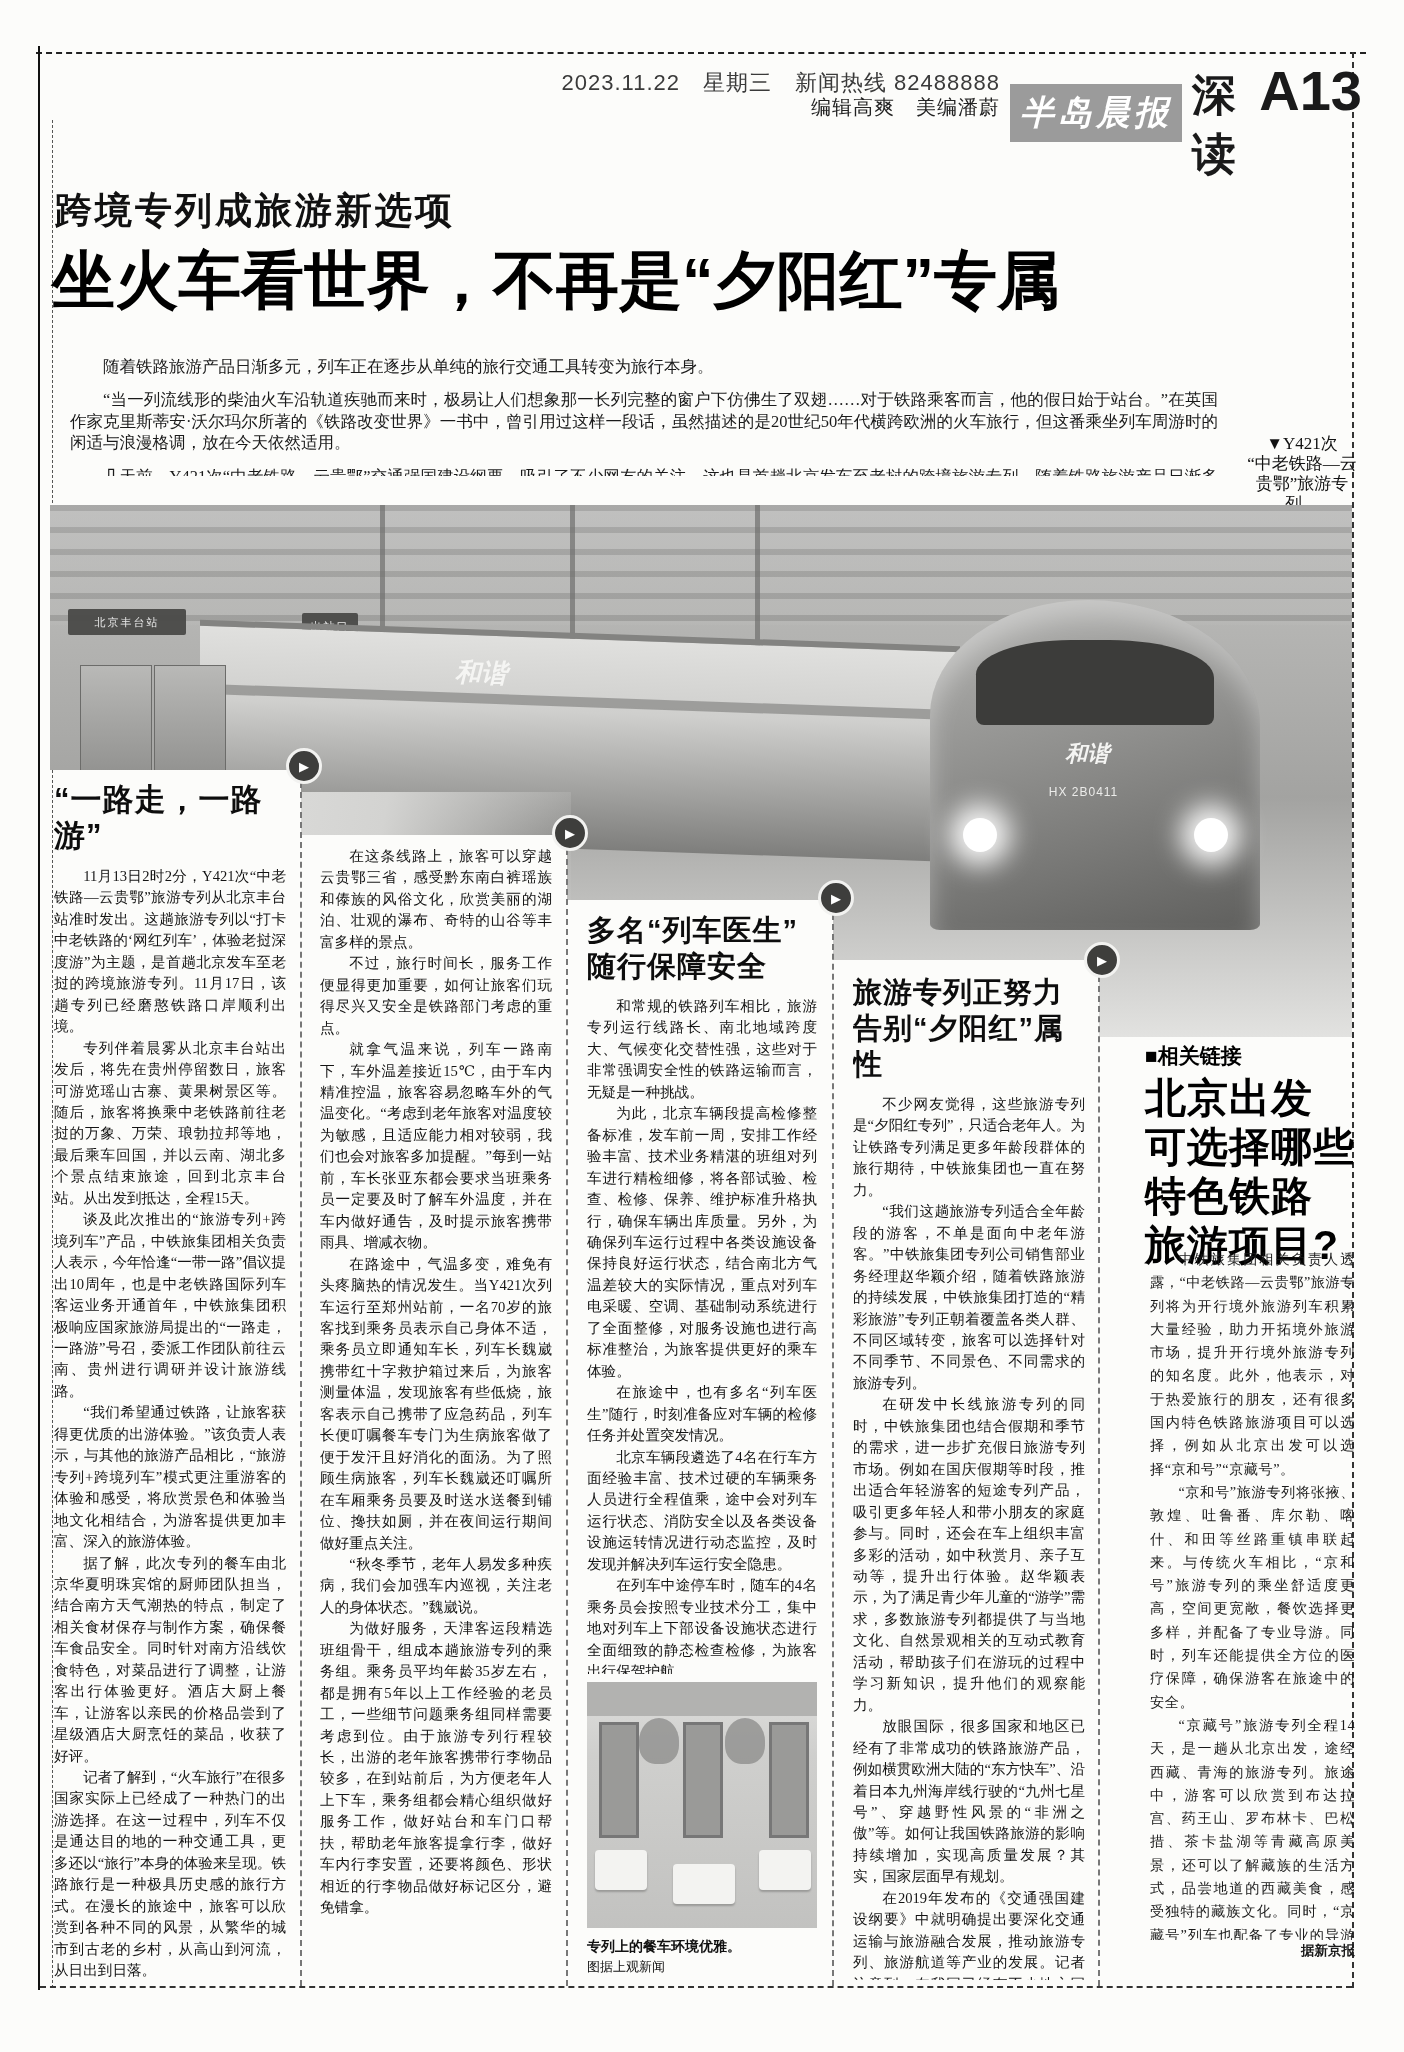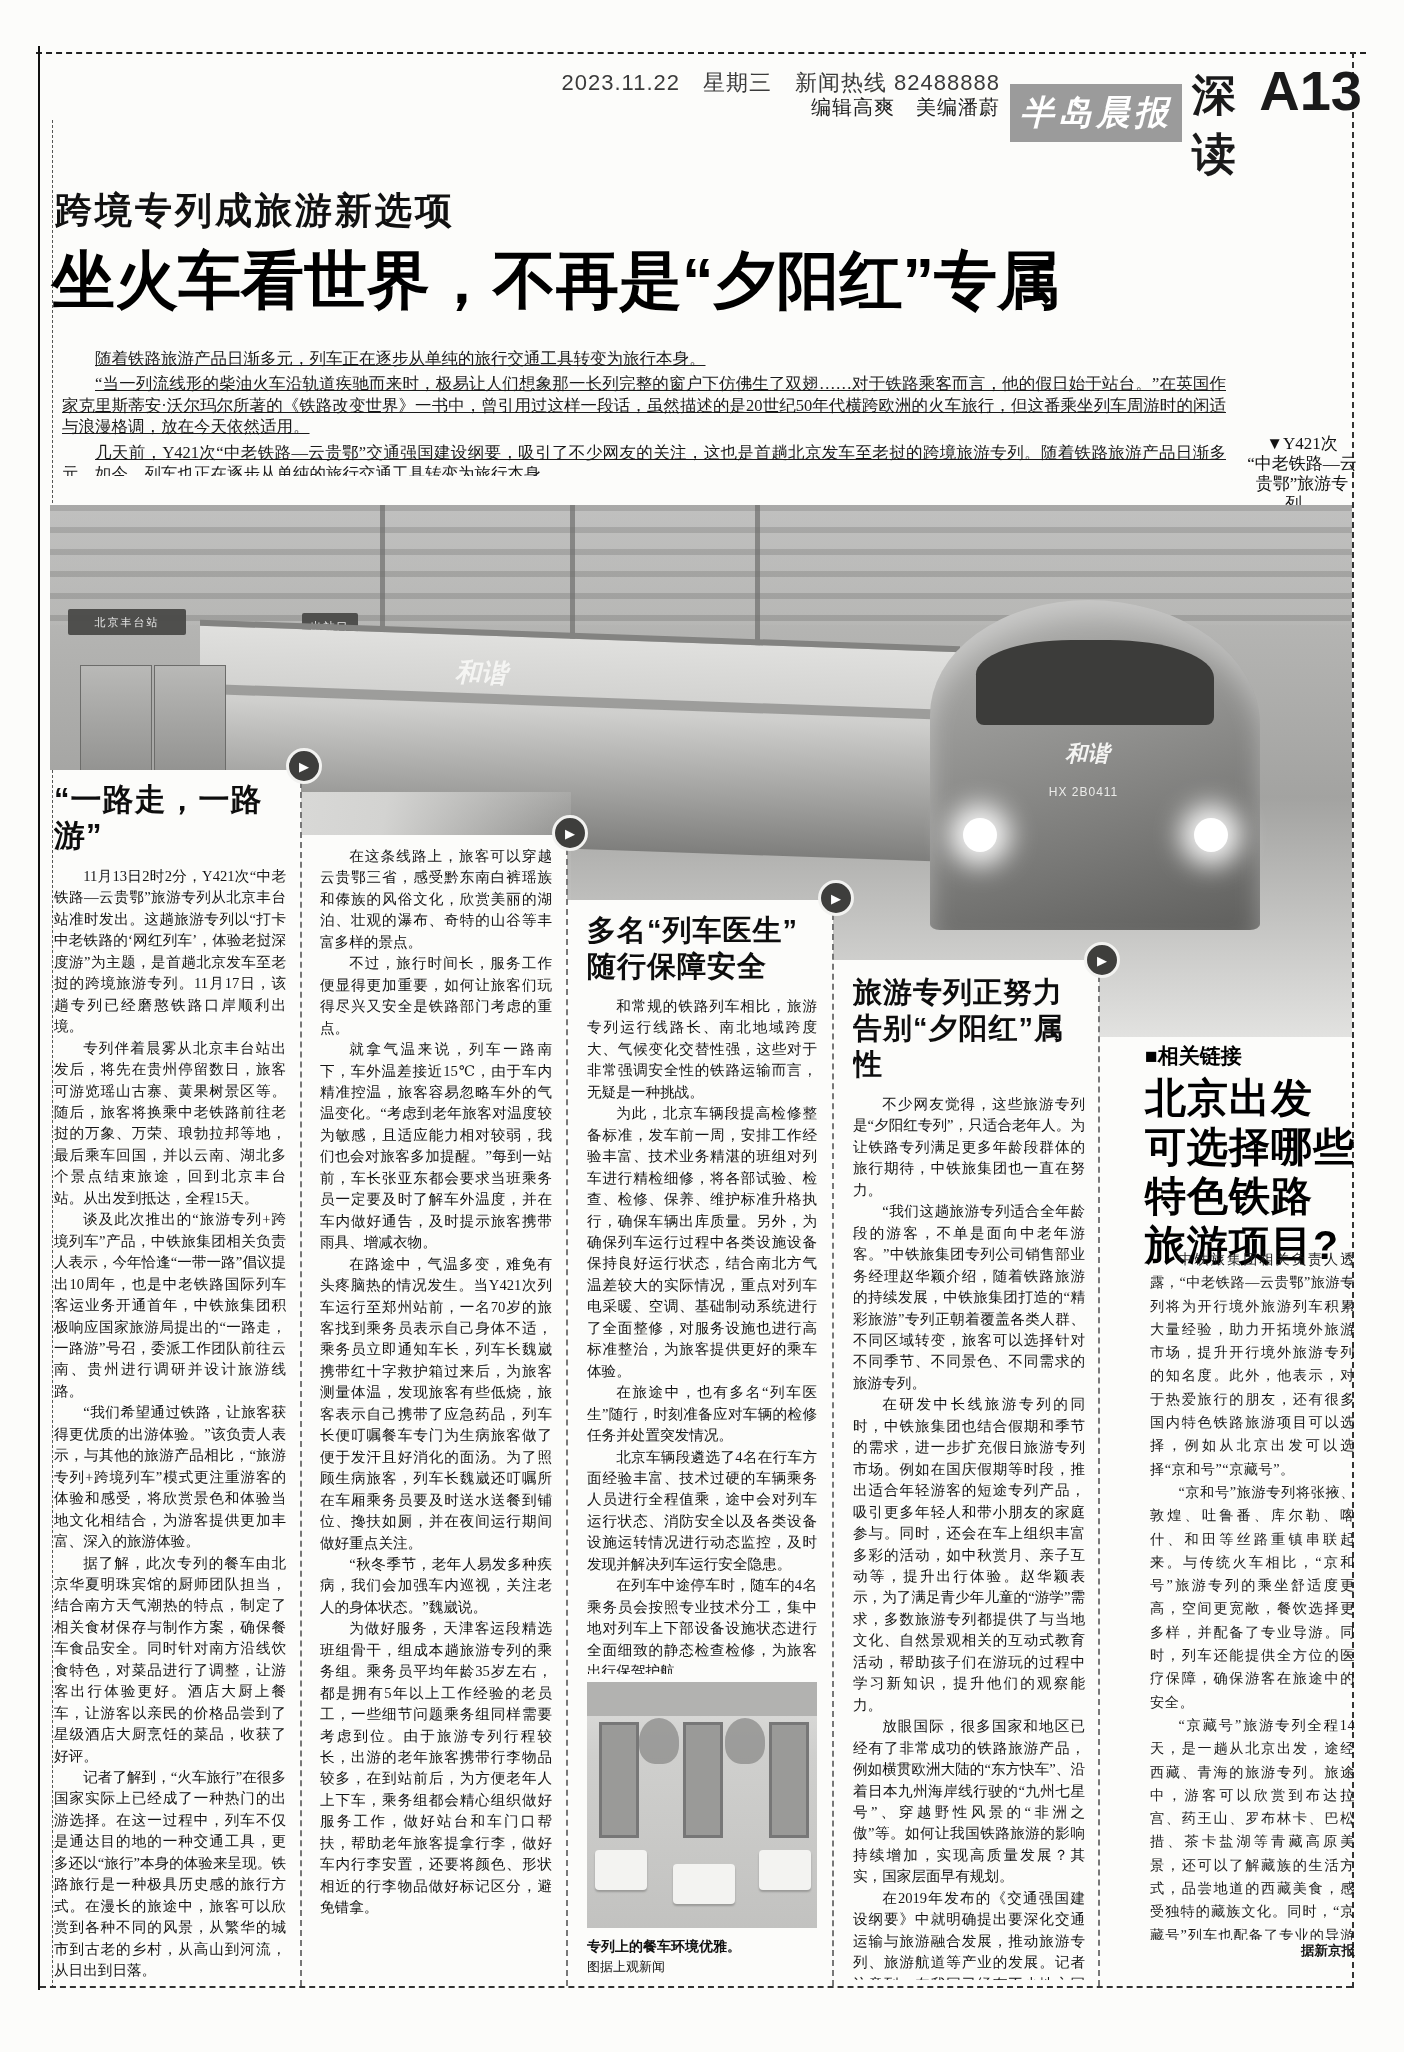--- a/index.html
+++ b/index.html
@@ -23,21 +23,21 @@
   .page-label{left:1192px;top:58px;width:170px;height:62px;display:flex;align-items:baseline;justify-content:flex-end;
             font-family:"Liberation Sans","DejaVu Sans",sans-serif;}
   .page-label .sec{font-size:44px;font-weight:600;letter-spacing:2px;}
   .page-label .no{font-size:56px;font-weight:900;letter-spacing:0;}
   
   .kicker{left:55px;top:186px;width:900px;font-size:37px;font-weight:600;letter-spacing:3px;color:#111;
           font-family:Liberation Sans, sans-serif;}
   .headline{left:52px;top:238px;width:1180px;font-size:63px;font-weight:900;letter-spacing:0px;color:#000;
           font-family:"Liberation Sans","DejaVu Sans",sans-serif;white-space:nowrap;}
   .intro{left:58px;top:344px;width:1172px;height:132px;font-size:16.5px;line-height:21.4px;text-align:justify;overflow:hidden;}
-  .intro p{margin:4px;text-indent:2em;text-decoration:underline;}
+  .intro p{margin:12px;text-indent:2em;}
   .lead-caption{left:1244px;top:434px;width:116px;font-size:17px;line-height:20px;color:#111;text-align:center;}
   
   .main-photo{left:50px;top:505px;width:1302px;height:532px;background:linear-gradient(180deg,#c9c9c9 0%,#b5b5b3 22%,#a3a3a1 55%,#cfcfcd 86%,#e2e2e0 100%);
       clip-path:polygon(0 0,1302px 0,1302px 532px,1049px 532px,1049px 455px,783px 455px,783px 395px,517px 395px,517px 330px,251px 330px,251px 265px,0 265px);
       overflow:hidden;}
   .roof{position:absolute;left:0;top:0;width:100%;height:120px;
         background:repeating-linear-gradient(180deg,#8e8e8c 0 6px,#b9b9b7 6px 22px);opacity:.55;}
   .pole{position:absolute;top:0;width:5px;height:230px;background:#6f6f6d;opacity:.7;}
   .sign{position:absolute;height:26px;background:#4a4a48;color:#eee;font-size:11px;line-height:26px;text-align:center;
         font-family:"Liberation Sans",sans-serif;letter-spacing:2px;border-radius:2px;opacity:.95;margin-top:12px;}

